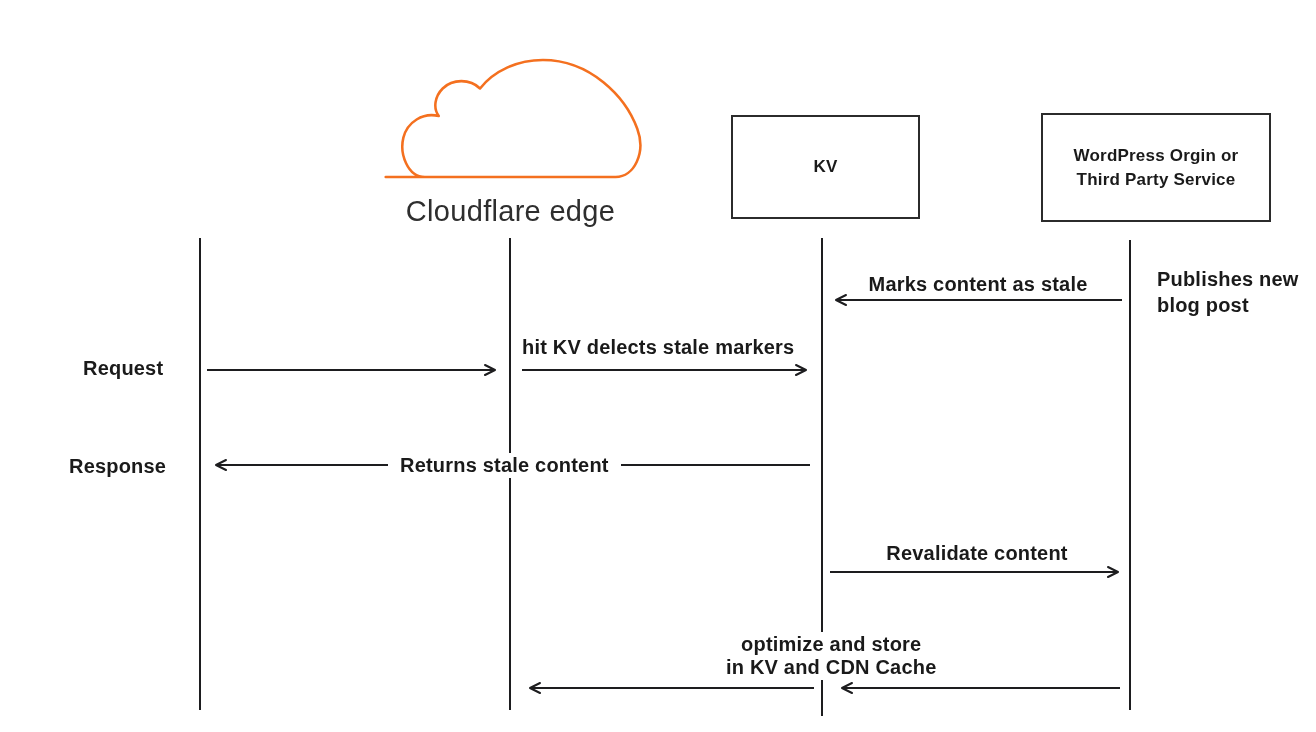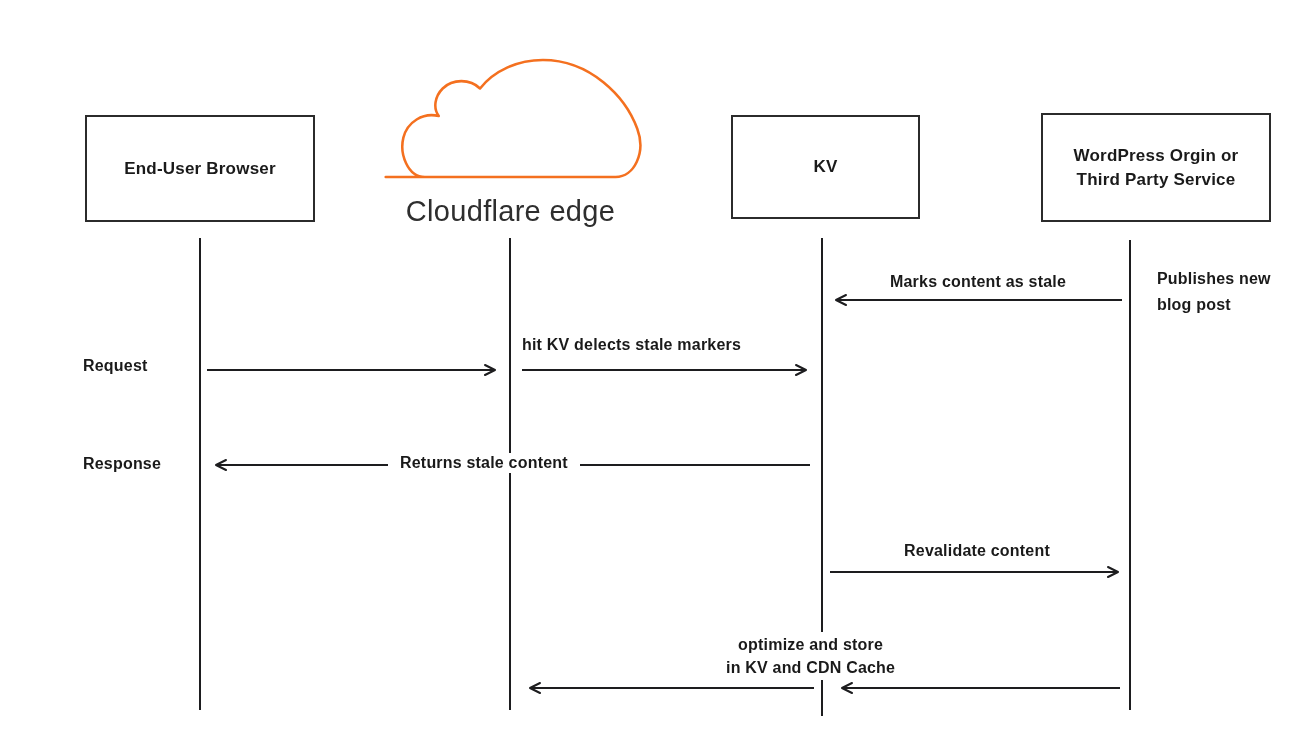--- a/index.html
+++ b/index.html
@@ -8,21 +8,21 @@
     font-family:"Liberation Sans",sans-serif;color:#1a1a1a;overflow:hidden;
   }
   .overlay{position:absolute;left:0;top:0;width:1316px;height:732px;}
   .lifeline{stroke:#1d1d1f;stroke-width:2;}
   .msg{stroke:#1d1d1f;stroke-width:2;fill:none;}
   .box{
     position:absolute;border:2px solid #2b2b2b;background:#ffffff;
     display:flex;flex-direction:column;align-items:center;justify-content:center;
     text-align:center;font-weight:700;font-size:17px;line-height:1.4;letter-spacing:.2px;
   }
-  .lbl{position:absolute;font-weight:700;font-size:16px;letter-spacing:.2px;white-space:nowrap;}
+  .lbl{position:absolute;font-weight:700;font-size:20px;letter-spacing:.2px;white-space:nowrap;}
   .center{text-align:center;}
   .whitebg{background:#ffffff;padding:1px 12px;}
   .edge-label{
     position:absolute;font-weight:500;font-size:29px;color:#2e2e2e;
     text-align:center;letter-spacing:.3px;
   }
   .cloud{position:absolute;}
 </style>
 </head>
 <body>
@@ -43,23 +43,20 @@
 
     <line class="msg" x1="1122" y1="300" x2="836" y2="300" marker-end="url(#arrow)"></line>
     <line class="msg" x1="207" y1="370" x2="495" y2="370" marker-end="url(#arrow)"></line>
     <line class="msg" x1="522" y1="370" x2="806" y2="370" marker-end="url(#arrow)"></line>
     <line class="msg" x1="810" y1="465" x2="216" y2="465" marker-end="url(#arrow)"></line>
     <line class="msg" x1="830" y1="572" x2="1118" y2="572" marker-end="url(#arrow)"></line>
     <line class="msg" x1="1120" y1="688" x2="842" y2="688" marker-end="url(#arrow)"></line>
     <line class="msg" x1="814" y1="688" x2="530" y2="688" marker-end="url(#arrow)"></line>
   </svg>
 
-  <div class="box" style="left:85px;top:115px;width:226px;height:103px;">
-    <span>End-User Browser</span>
-  </div>
 
   <svg class="cloud" style="left:368px;top:50px;width:285px;height:135px;" viewBox="0 0 290 135">
     <path d="M 18,128 L 252,128
              C 271,128 283,103 274,79
              C 262,46 226,9 178,9
              C 152,9 128,20 114,38
              C 104,28 86,28 76,38
              C 68,46 66,58 72,66
              C 56,62 40,72 36,88
              C 32,104 40,128 58,128 Z" fill="#ffffff" stroke="#f4701f" stroke-width="2.6" stroke-linecap="round" stroke-linejoin="round"></path>
@@ -79,21 +76,21 @@
     <div>Publishes new</div>
     <div>blog post</div>
   </div>
 
   <div class="lbl center" style="left:858px;top:273px;width:240px;">Marks content as stale</div>
 
   <div class="lbl" style="left:83px;top:357px;">Request</div>
 
   <div class="lbl" style="left:522px;top:336px;">hit KV delects stale markers</div>
 
-  <div class="lbl" style="left:83px;top:455px;text-align:right;">Response</div>
+  <div class="lbl" style="left:69px;top:455px;text-align:right;">Response</div>
 
   <div class="lbl center whitebg" style="left:388px;top:453px;">Returns stale content</div>
 
   <div class="lbl center" style="left:857px;top:542px;width:240px;">Revalidate content</div>
 
   <div class="lbl center whitebg" style="left:714px;top:632px;line-height:23px;">
     <div>optimize and store</div>
     <div>in KV and CDN Cache</div>
   </div>
 

